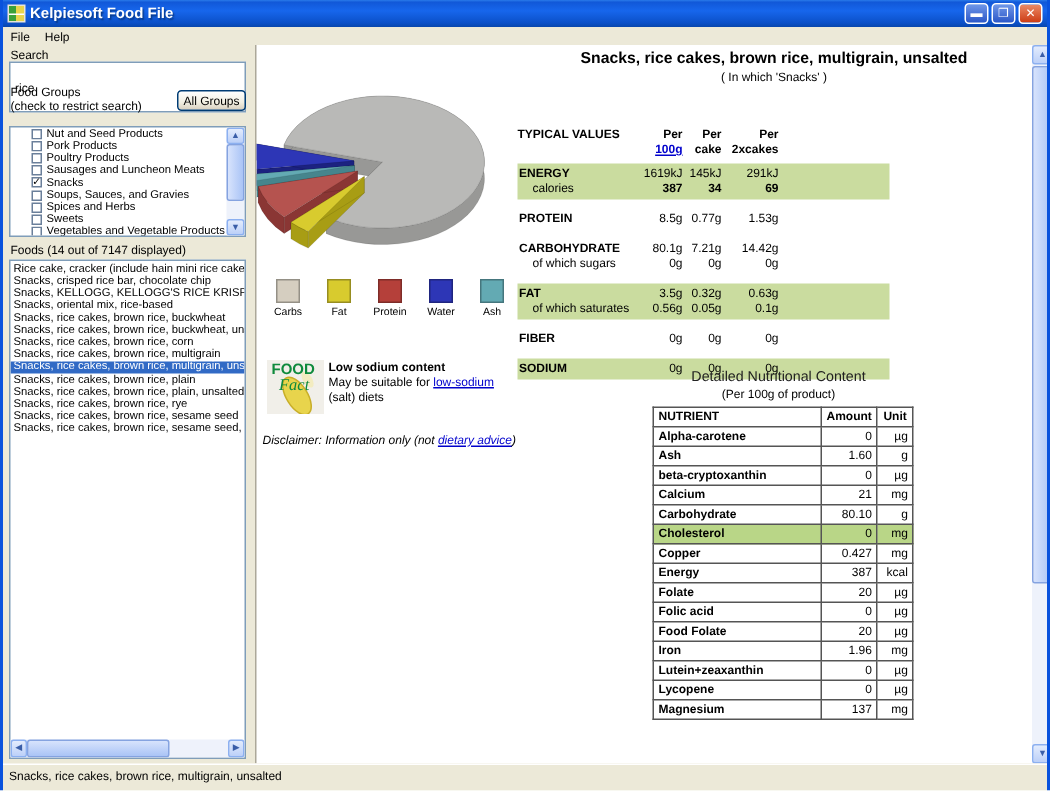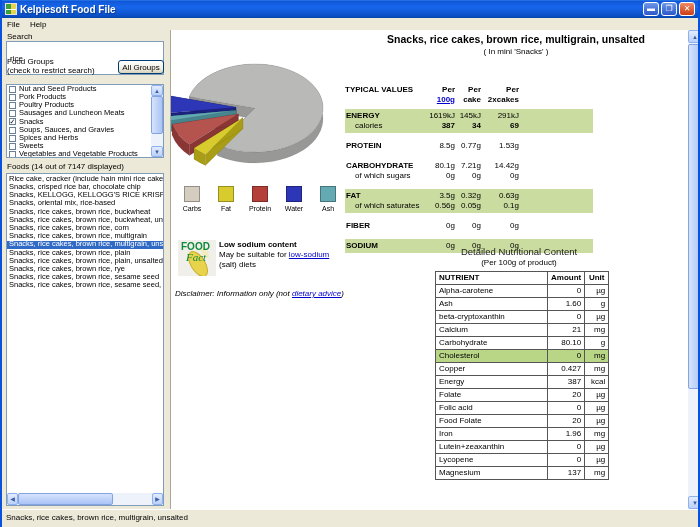--- a/index.html
+++ b/index.html
@@ -75,21 +75,21 @@
   .fact-text { position:absolute; left:48px; top:210px; font-size:8px; line-height:10px; }
   .fact-text .h { font-weight:bold; }
   .disclaimer { position:absolute; left:4px; top:259px; font-size:8px; font-style:italic; }
   
   .det-title { position:absolute; left:264px; top:216px; width:168px; text-align:center; font-size:9.5px; color:#222; }
   .det-sub { position:absolute; left:264px; top:228px; width:168px; text-align:center; font-size:8px; }
   .det-table { position:absolute; left:264px; top:241px; border-collapse:collapse; font-size:8px; }
   .det-table td,.det-table th { border:1px solid #555; padding:1px 3px; height:12px; line-height:10px; }
   .det-table th { font-weight:bold; text-align:left; }
   .det-table th.c { text-align:center; }
-  .det-name { font-weight:normal; width:112px; }
+  .det-name { font-weight:bold; width:112px; }
   .det-amt { width:32px; text-align:right; }
   .det-unit { width:24px; text-align:right; }
   tr.green td { background:#b9d687; }
   
   .statusbar { position:absolute; left:0; top:509px; width:100%; height:18px; background:#ece9d8;
     border-top:1px solid #fff; font-size:8px; padding:3px 0 0 4px; }
 </style>
 </head>
 <body>
 
@@ -109,21 +109,21 @@
   </div>
 
   <div class="sidebar">
     <span class="side-label" style="top:2px">Search</span>
     <input class="search-input" value="rice" style="">
     <span class="side-label" style="top:27px">Food Groups</span>
     <span class="side-label" style="top:36px">(check to restrict search)</span>
     <button class="allgroups-btn">All Groups</button>
 
     <div class="listbox group-list">
-      <div id="group-items" style="position:absolute;left:0;top:0;width:140px;">
+      <div id="group-items" style="position:absolute;left:12px;top:0;width:140px;">
           <div class="list-row group-row">
             <span class="cb"></span>
             <span>Nut and Seed Products</span>
           </div>
           <div class="list-row group-row">
             <span class="cb"></span>
             <span>Pork Products</span>
           </div>
           <div class="list-row group-row">
             <span class="cb"></span>
@@ -183,21 +183,21 @@
       <div class="sb-track" style="left:0;bottom:0;width:100%;height:12px;">
         <div class="sb-btn" style="left:0;top:0;width:11px;height:12px;">◀</div>
         <div class="sb-thumb h" style="left:11px;top:0;width:95px;height:12px;"></div>
         <div class="sb-btn" style="right:0;top:0;width:11px;height:12px;">▶</div>
       </div>
     </div>
   </div>
 
   <div class="main">
     <div class="main-title">Snacks, rice cakes, brown rice, multigrain, unsalted</div>
-    <div class="main-sub">( In mini 'Snacks' )</div>
+    <div class="main-sub">( In which 'Snacks' )</div>
 
     <svg class="pie-wrap" id="pie-svg" viewBox="0 0 196 140">
         <path d="M 84,57 L 18.317043812343343 45.611962015489105 L 18.317043812343343 56.611962015489105 L 84,68 Z" fill="#989896" stroke="rgba(0,0,0,0.18)" stroke-width="0.4"></path>
         <path d="M 84,57 L 46.606951488710855 93.75020658496734 L 46.606951488710855 104.75020658496734 L 84,68 Z" fill="#989896" stroke="rgba(0,0,0,0.18)" stroke-width="0.4"></path>
         <path d="M 18.317043812343343 56.611962015489105 A 68 44 0 1 1 46.606951488710855 104.75020658496734 L 46.606951488710855 93.75020658496734 A 68 44 0 1 0 18.317043812343343 45.611962015489105 Z" fill="#989896" stroke="rgba(0,0,0,0.18)" stroke-width="0.4"></path>
         <path d="M 84,57 L 18.317043812343343 45.611962015489105 A 68 44 0 1 1 46.606951488710855 93.75020658496734 Z" fill="#b9b9b7" stroke="rgba(0,0,0,0.18)" stroke-width="0.4"></path>
         <path d="M 65.03875188447944,56.19950137466297 L -2.3512819507420915 62.07967276490204 L -2.3512819507420915 73.07967276490204 L 65.03875188447944,67.19950137466297 Z" fill="#1c2280" stroke="rgba(0,0,0,0.18)" stroke-width="0.4"></path>
         <path d="M 65.03875188447944,56.19950137466297 L -0.6442043031771476 44.811463390151935 L -0.6442043031771476 55.811463390151935 L 65.03875188447944,67.19950137466297 Z" fill="#1c2280" stroke="rgba(0,0,0,0.18)" stroke-width="0.4"></path>
         <path d="M -2.3512819507420915 73.07967276490204 A 68 44 0 0 1 -0.6442043031771476 55.811463390151935 L -0.6442043031771476 44.811463390151935 A 68 44 0 0 0 -2.3512819507420915 62.07967276490204 Z" fill="#1c2280" stroke="rgba(0,0,0,0.18)" stroke-width="0.4"></path>
         <path d="M 65.03875188447944,56.19950137466297 L -2.3512819507420915 62.07967276490204 A 68 44 0 0 1 -0.6442043031771476 44.811463390151935 Z" fill="#2d36b6" stroke="rgba(0,0,0,0.18)" stroke-width="0.4"></path>

